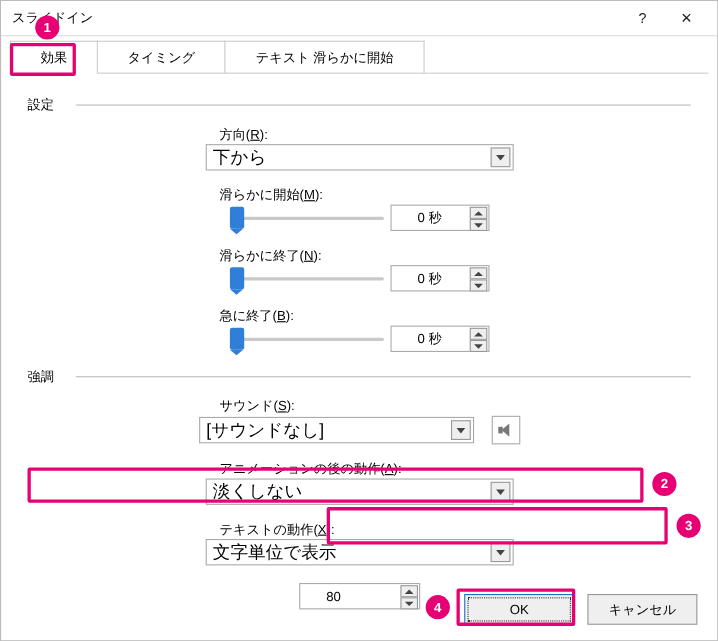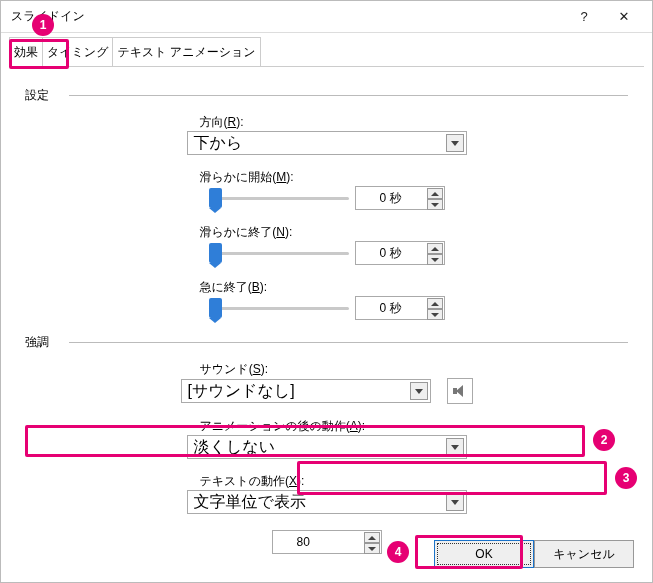--- a/index.html
+++ b/index.html
@@ -31,21 +31,21 @@
   }
   
   .tabrow {
     display: flex;
     align-items: flex-end;
     padding: 6px 8px 0 8px;
     height: 34px;
     position: relative;
   }
   .tab {
-    padding: 6px 4px;
+    padding: 6px 27px;
     border: 1px solid #ccc;
     border-bottom: none;
     background: #fff;
     font-size: 12px;
     margin-right: -1px;
     position: relative;
   }
   .tab.active { z-index: 2; }
   .tab-underline {
     position: absolute;
@@ -210,21 +210,21 @@
     border-top: 6px solid transparent;
     border-bottom: 6px solid transparent;
     border-right: 7px solid #777;
   }
   
   .footer {
     position: absolute;
     bottom: 14px;
     right: 18px;
     display: flex;
-    gap: 0;
+    gap: 12px;
     align-items: center;
   }
   .btn {
     width: 100px; height: 28px;
     border: 1px solid #999;
     background: #efefef;
     display: flex; align-items: center; justify-content: center;
     font-size: 12px;
   }
   .btn.primary {
@@ -263,21 +263,21 @@
       <span>?</span>
     </div>
   <div class="tb-btn">
       <span>✕</span>
     </div>
 </div>
 
 <div class="tabrow">
   <div class="tab active"><span>効果</span></div>
   <div class="tab"><span>タイミング</span></div>
-  <div class="tab"><span>テキスト アニメーション</span></div>
+  <div class="tab"><span>テキスト 滑らかに開始</span></div>
   <div class="tab-underline"></div>
 </div>
 
 <div class="content">
 
   <div class="group-label">
     <span>設定</span>
     <span class="gl-line"></span>
   </div>
 

